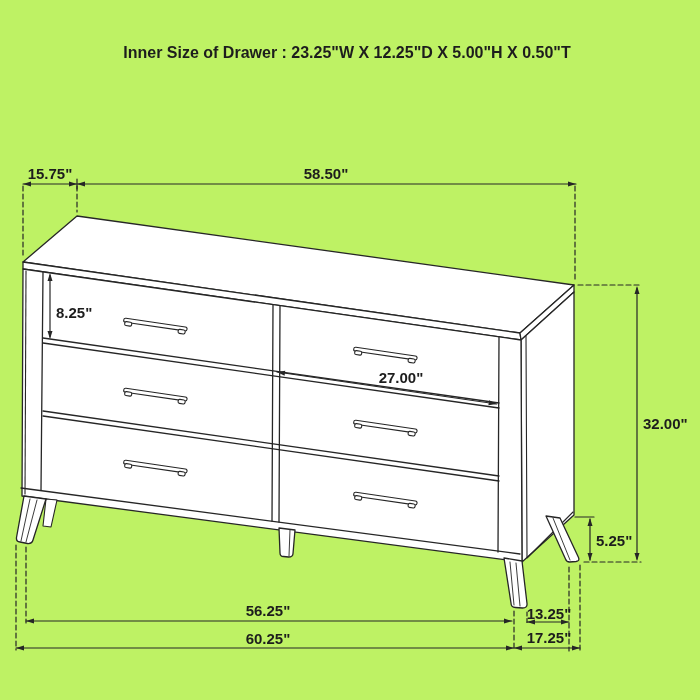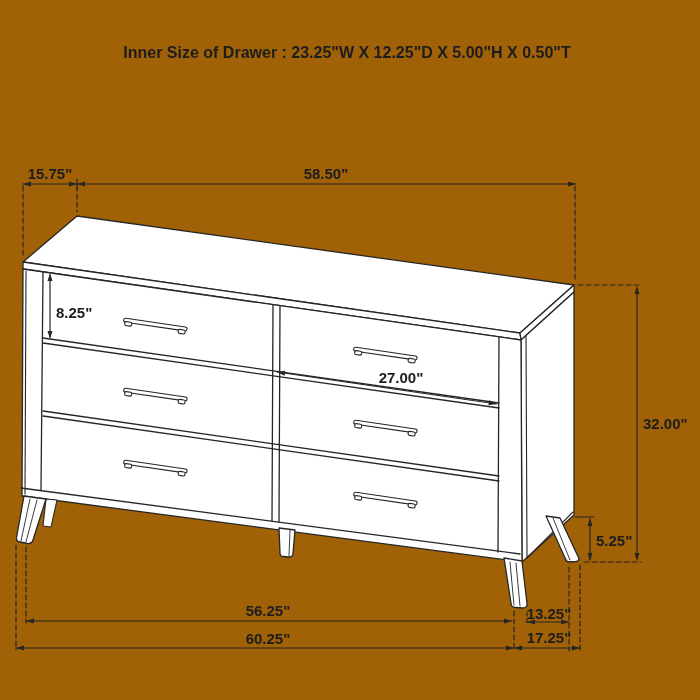--- a/index.html
+++ b/index.html
@@ -1,16 +1,16 @@
 <!DOCTYPE html>
 <html><head>
 <meta charset="utf-8">
 <style>
   html,body{margin:0;padding:0;background:#fff;}
-  #stage{position:relative;width:700px;height:700px;background:#a16207;overflow:hidden;
+  #stage{position:relative;width:700px;height:700px;background:#bef264;overflow:hidden;
          font-family:"Liberation Sans",sans-serif;}
   svg{display:block;}
   text{font-family:"Liberation Sans",sans-serif;font-weight:700;fill:#1d1d1d;}
   .dim-label{font-size:15px;}
   .title-label{font-size:16px;}
 </style>
 </head>
 <body>
 
 <div id="stage">

